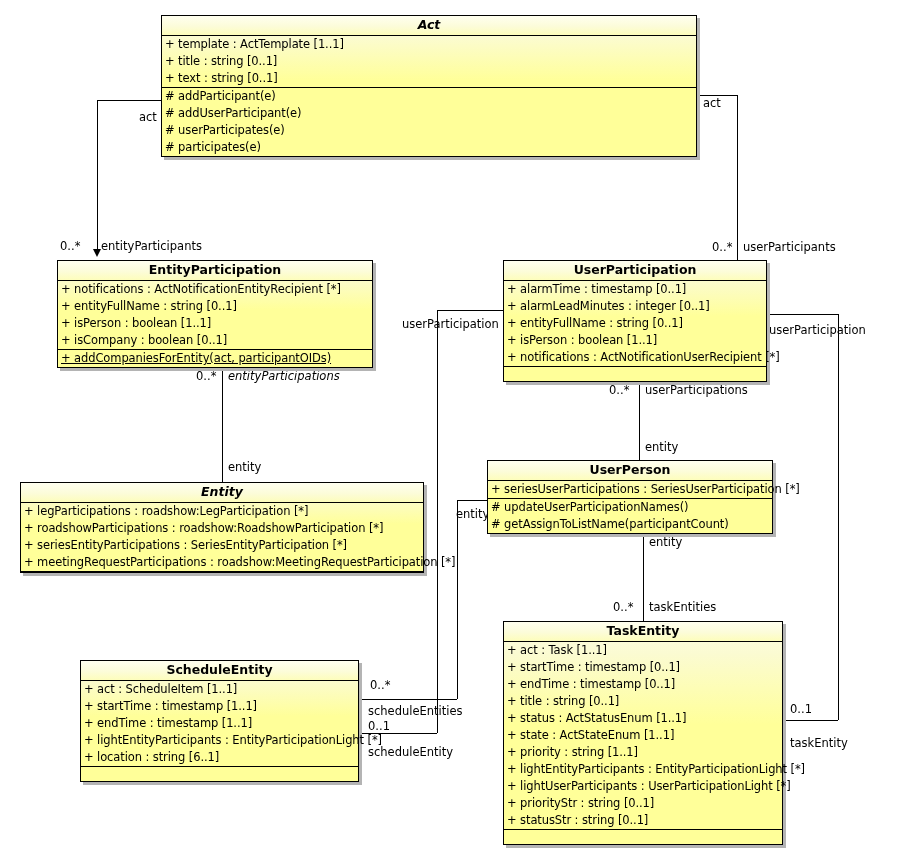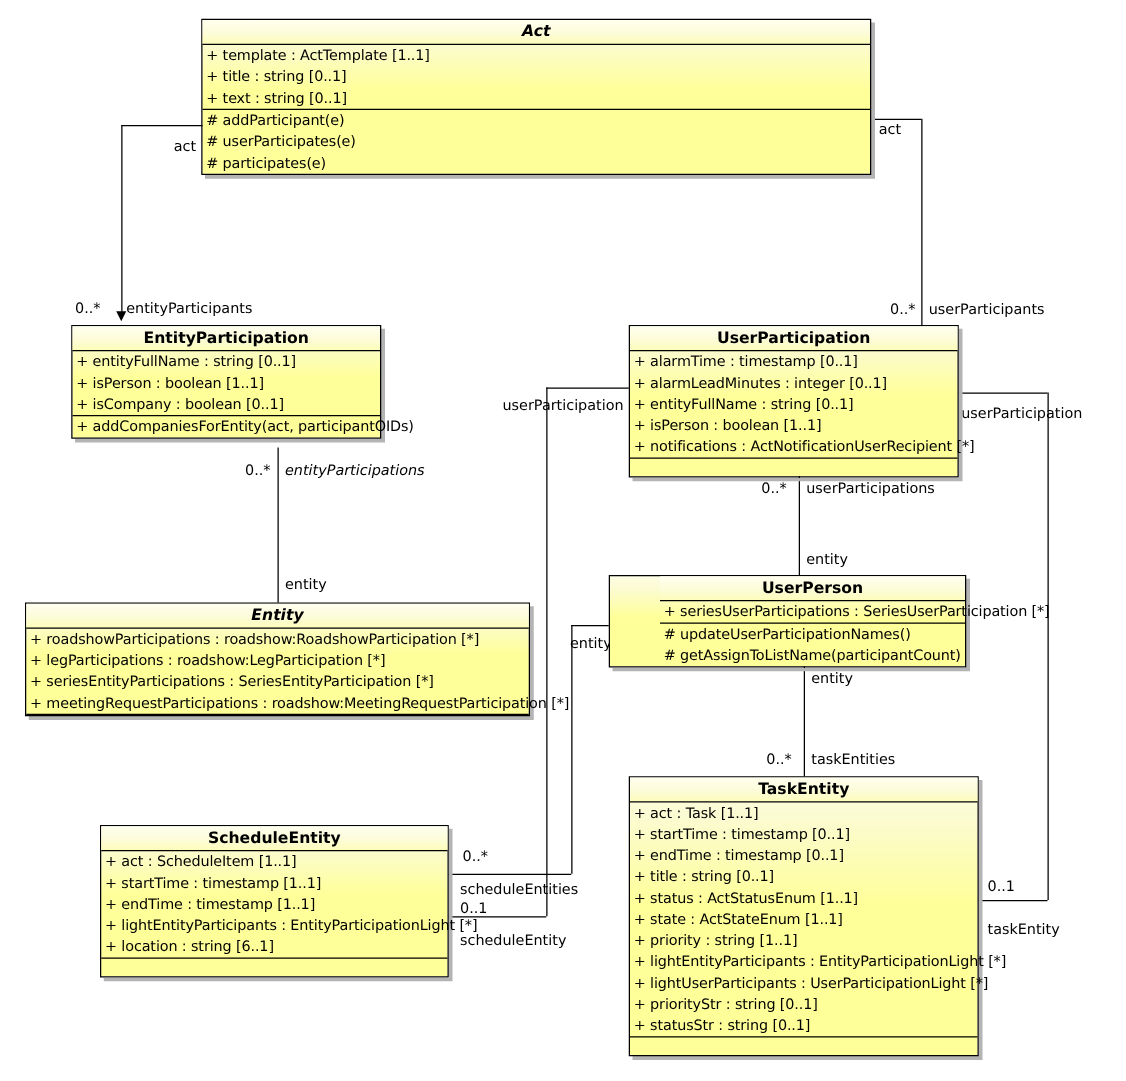--- a/index.html
+++ b/index.html
@@ -36,21 +36,21 @@
   }
   .uml-compartment.last{border-bottom:none;}
   .uml-compartment.empty{height:14px;}
   .uml-feature{
     font-size:11.5px;
     line-height:17px;
     padding:0 3px;
     white-space:nowrap;
     letter-spacing:-0.1px;
   }
-  .uml-feature.static{}
+  .uml-feature.static{text-decoration:underline;}
 
   
   .ln{position:absolute;background:#000000;z-index:2;}
   .ln.h{height:1px;}
   .ln.v{width:1px;}
 
   .arrowhead{
     position:absolute;width:0;height:0;z-index:3;
     border-left:4px solid transparent;
     border-right:4px solid transparent;
@@ -133,28 +133,30 @@
 
   <div class="uml-class" style="left:161px;top:15px;width:536px;">
     <div class="uml-name abstract">Act</div>
     <div class="uml-compartment">
       <div class="uml-feature">+ template : ActTemplate [1..1]</div>
       <div class="uml-feature">+ title : string [0..1]</div>
       <div class="uml-feature">+ text : string [0..1]</div>
     </div>
     <div class="uml-compartment last">
       <div class="uml-feature"># addParticipant(e)</div>
+      <div class="uml-feature"># addUserParticipant(e)</div>
       <div class="uml-feature"># userParticipates(e)</div>
       <div class="uml-feature"># participates(e)</div>
     </div>
   </div>
 
-  <div class="uml-class" style="left:57px;top:260px;width:248px;">
+  <div class="uml-class" style="left:57px;top:260px;width:316px;">
     <div class="uml-name">EntityParticipation</div>
     <div class="uml-compartment">
+      <div class="uml-feature">+ notifications : ActNotificationEntityRecipient [*]</div>
       <div class="uml-feature">+ entityFullName : string [0..1]</div>
       <div class="uml-feature">+ isPerson : boolean [1..1]</div>
       <div class="uml-feature">+ isCompany : boolean [0..1]</div>
     </div>
     <div class="uml-compartment last">
       <div class="uml-feature static">+ addCompaniesForEntity(act, participantOIDs)</div>
     </div>
   </div>
 
   <div class="uml-class" style="left:503px;top:260px;width:264px;">
@@ -165,28 +167,28 @@
       <div class="uml-feature">+ entityFullName : string [0..1]</div>
       <div class="uml-feature">+ isPerson : boolean [1..1]</div>
       <div class="uml-feature">+ notifications : ActNotificationUserRecipient [*]</div>
     </div>
     <div class="uml-compartment last empty"></div>
   </div>
 
   <div class="uml-class" style="left:20px;top:482px;width:404px;">
     <div class="uml-name abstract">Entity</div>
     <div class="uml-compartment">
+      <div class="uml-feature">+ legParticipations : roadshow:LegParticipation [*]</div>
       <div class="uml-feature">+ roadshowParticipations : roadshow:RoadshowParticipation [*]</div>
-      <div class="uml-feature">+ legParticipations : roadshow:LegParticipation [*]</div>
       <div class="uml-feature">+ seriesEntityParticipations : SeriesEntityParticipation [*]</div>
       <div class="uml-feature">+ meetingRequestParticipations : roadshow:MeetingRequestParticipation [*]</div>
     </div>
   </div>
 
-  <div class="uml-class" style="left:487px;top:460px;width:286px;padding-left:40px;">
+  <div class="uml-class" style="left:487px;top:460px;width:286px;">
     <div class="uml-name">UserPerson</div>
     <div class="uml-compartment">
       <div class="uml-feature">+ seriesUserParticipations : SeriesUserParticipation [*]</div>
     </div>
     <div class="uml-compartment last">
       <div class="uml-feature"># updateUserParticipationNames()</div>
       <div class="uml-feature"># getAssignToListName(participantCount)</div>
     </div>
   </div>
 

